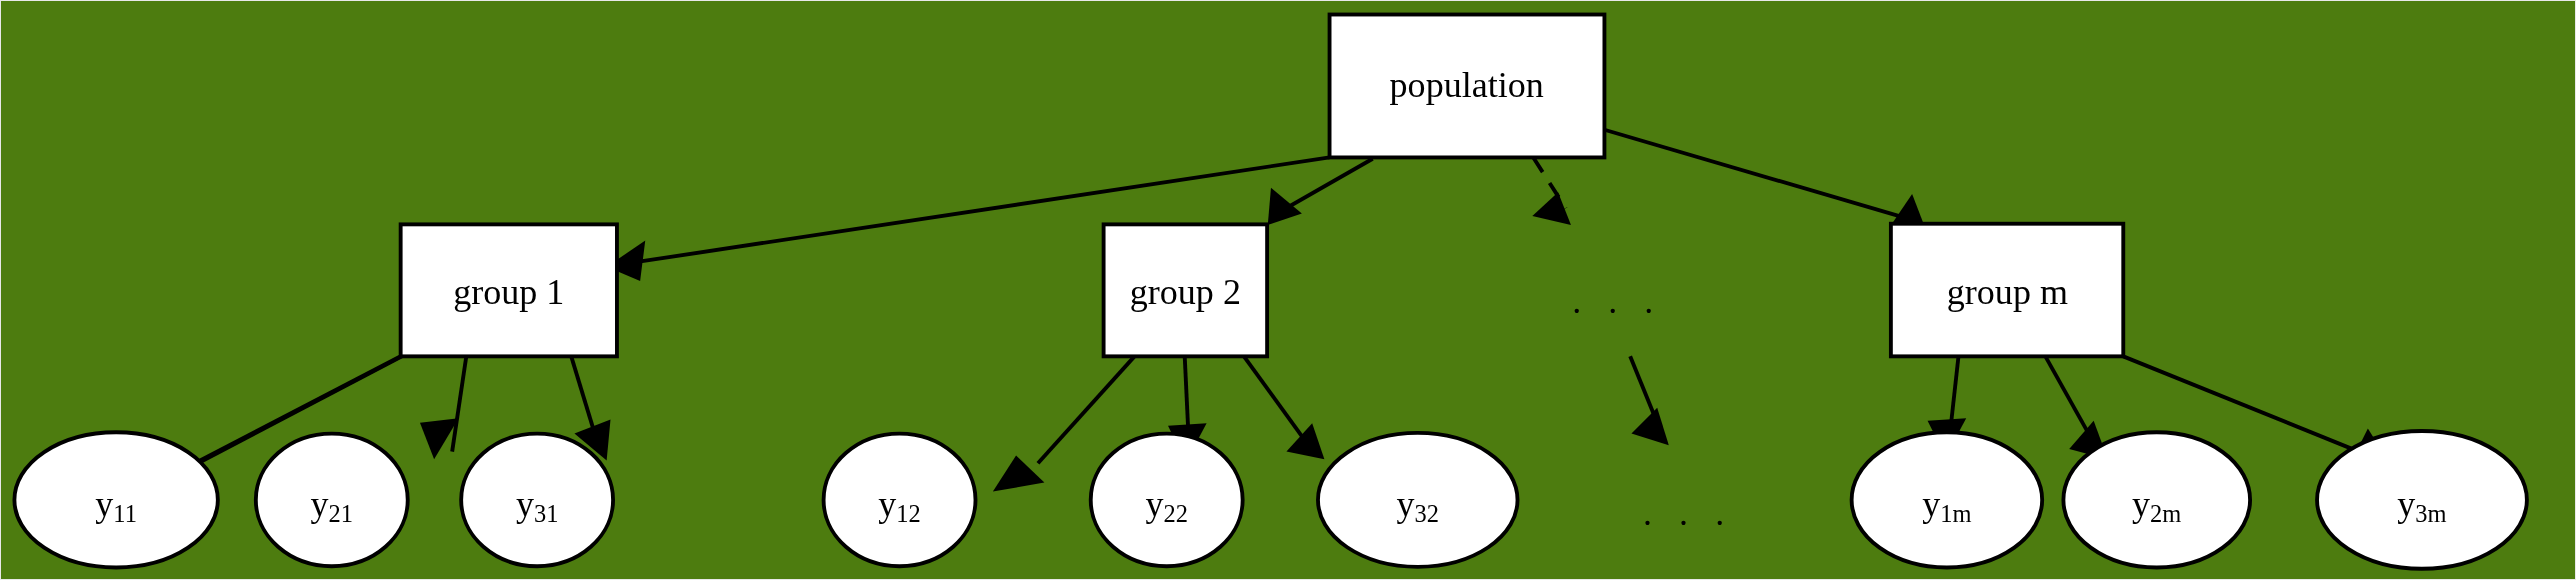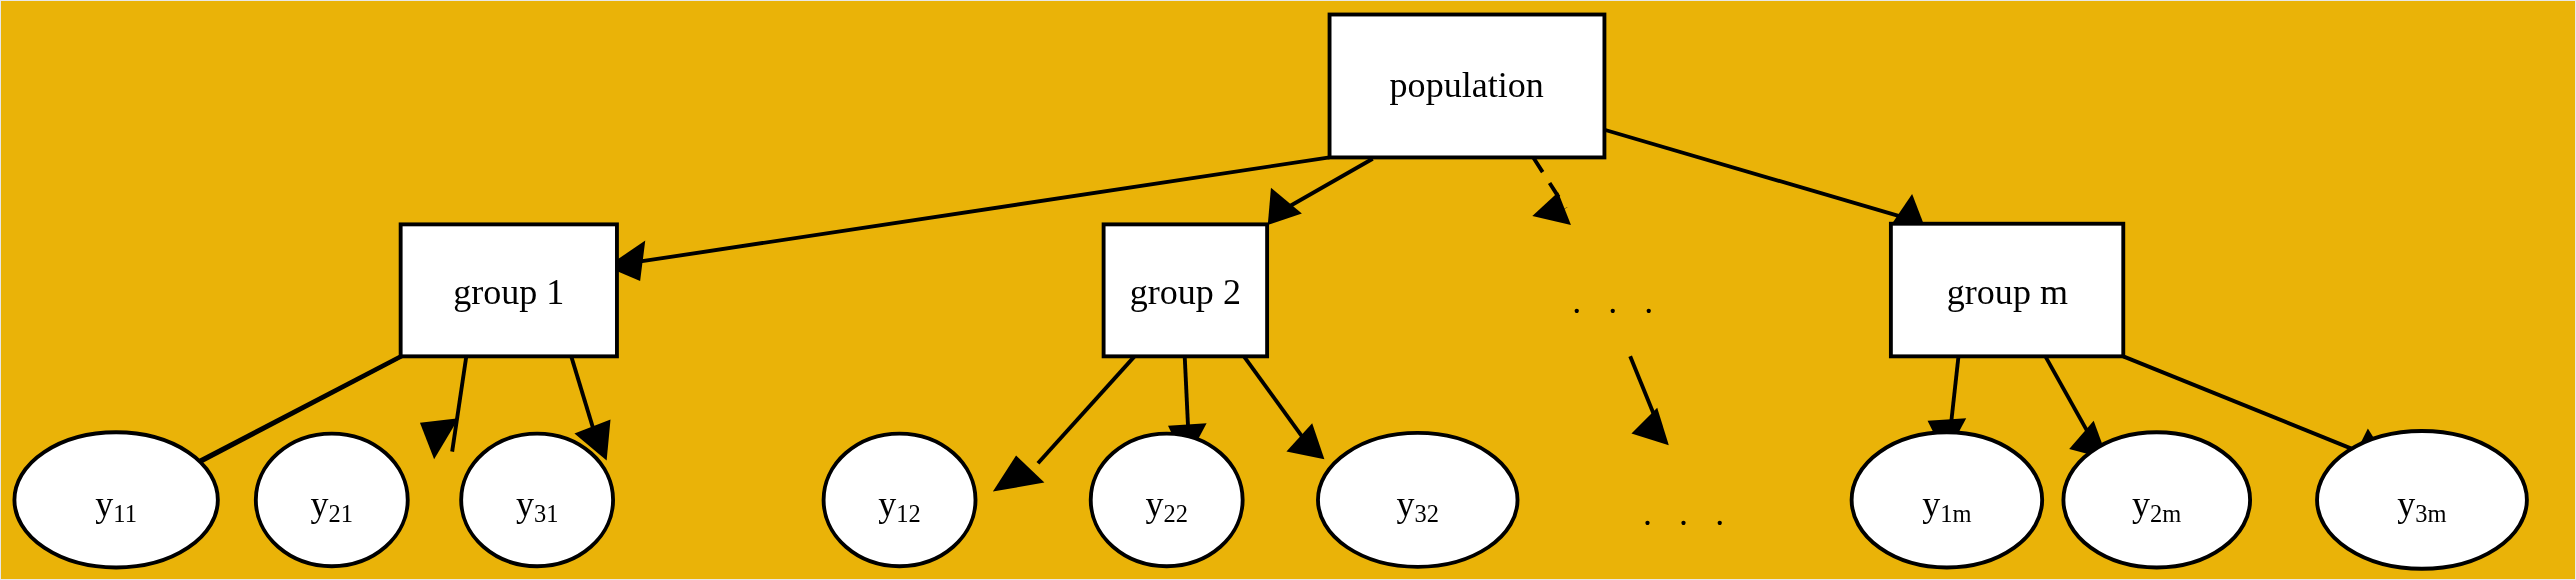--- a/index.html
+++ b/index.html
@@ -7,21 +7,21 @@
     padding: 0;
     background: #ffffff;
   }
   body {
     font-family: "Liberation Serif", "DejaVu Serif", serif;
   }
   #canvas {
     position: relative;
     width: 2576px;
     height: 580px;
-    background: #eab308;
+    background: #4d7c0f;
     border: 0.6px solid #e8e8e8;
     box-sizing: border-box;
     overflow: hidden;
   }
   svg#graph {
     display: block;
     width: 2576px;
     height: 580px;
   }
   .node-shape {

